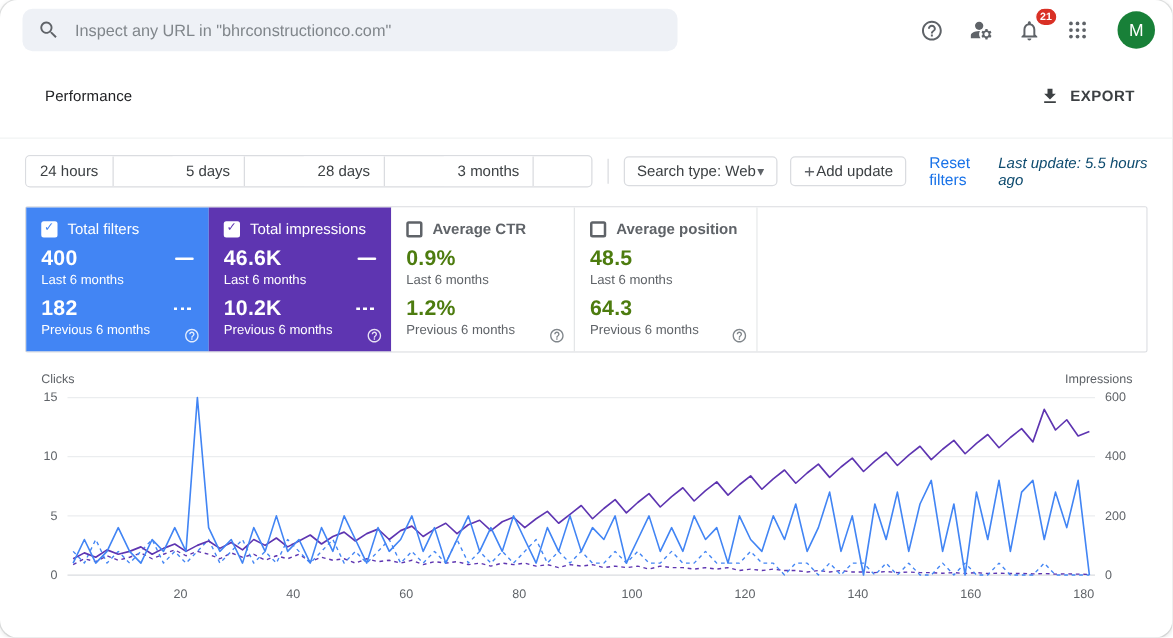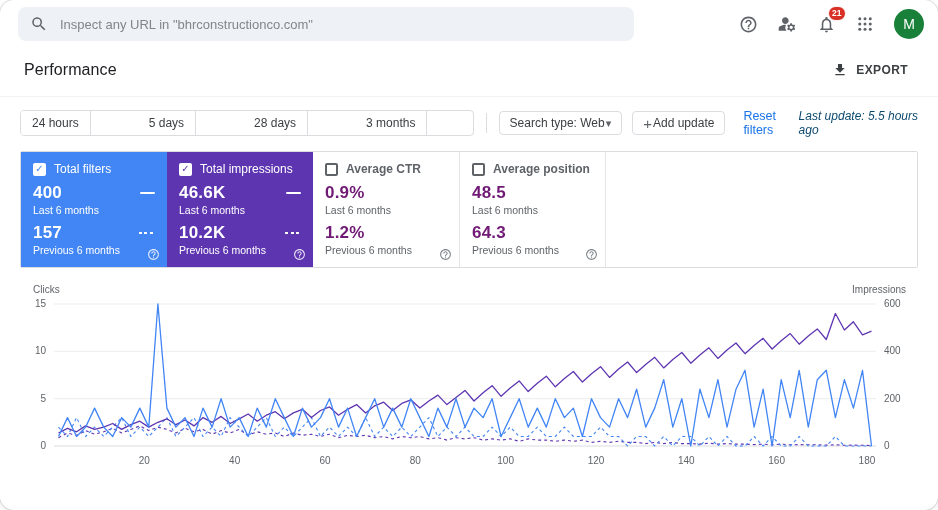--- a/index.html
+++ b/index.html
@@ -1,32 +1,32 @@
 <!DOCTYPE html>
 <html><head>
 <meta charset="utf-8">
 <style>
   html,body{margin:0;padding:0;background:#fff;}
   body{width:938px;height:510px;font-family:"Liberation Sans","DejaVu Sans",sans-serif;-webkit-font-smoothing:antialiased;}
   .app{width:938px;height:510px;background:#fff;border-radius:14px;box-shadow:0 0 0 1px rgba(60,64,67,.12),0 1px 4px rgba(60,64,67,.18);overflow:hidden;box-sizing:border-box;position:relative;}
 
   
   .topbar{height:48px;display:flex;align-items:center;padding:0 14px 0 18px;box-sizing:border-box;}
-  .searchbox{width:616px;height:34px;background:#eef1f6;border-radius:8px;display:flex;align-items:center;padding:0 4px 0 12px;box-sizing:border-box;cursor:text;}
+  .searchbox{width:524px;height:34px;background:#eef1f6;border-radius:8px;display:flex;align-items:center;padding:0 4px 0 12px;box-sizing:border-box;cursor:text;}
   .searchbox .sicon{display:flex;align-items:center;color:#5f6368;margin-right:10px;}
   .searchbox input{flex:1;background:transparent;border:none;outline:none;font:13px "Liberation Sans","DejaVu Sans",sans-serif;color:#202124;}
   .searchbox input::placeholder{color:#80868b;}
   .top-icons{margin-left:auto;display:flex;align-items:center;gap:15px;}
-  .icon-btn{width:24px;height:24px;display:flex;align-items:center;justify-content:center;color:#5f6368;position:relative;cursor:pointer;background:none;border:none;padding:0;text-decoration:underline;}
+  .icon-btn{width:24px;height:24px;display:flex;align-items:center;justify-content:flex-start;color:#5f6368;position:relative;cursor:pointer;background:none;border:none;padding:0;text-decoration:underline;}
   .badge{position:absolute;top:-6px;right:-8px;background:#d93025;color:#fff;font-size:8.5px;font-weight:700;padding:2px 3.5px;border-radius:9px;border:1px solid #fff;line-height:1;}
   .avatar{width:30px;height:30px;border-radius:50%;background:#188038;color:#fff;display:flex;align-items:center;justify-content:center;font-size:14px;font-weight:500;cursor:pointer;margin-left:2px;}
 
   
   .header-row{display:flex;align-items:center;justify-content:space-between;padding:10px 24px 14px 24px;border-bottom:1px solid #f1f3f4;}
-  .page-title{font-size:16px;font-weight:500;color:#202124;margin:0;letter-spacing:.1px;}
+  .page-title{font-size:12px;font-weight:500;color:#202124;margin:12px;letter-spacing:.1px;}
   .export{display:flex;align-items:center;gap:8px;background:none;border:none;color:#3c4043;font-size:12px;font-weight:600;letter-spacing:.4px;cursor:pointer;font-family:inherit;padding:4px 6px;}
 
   
   .filters-row{display:flex;align-items:center;padding:12px 20px 0 20px;font-size:12px;color:#3c4043;}
   .chip-group{display:flex;border:1px solid #dadce0;border-radius:4px;overflow:hidden;height:24px;background:#fff;gap:47px;}
   .chip{display:flex;align-items:center;padding:0 11px;border:none;border-right:1px solid #dadce0;background:#fff;color:#3c4043;font:12px "Liberation Sans","DejaVu Sans",sans-serif;cursor:pointer;white-space:nowrap;}
   .chip:last-child{border-right:none;}
   .chip-active{background:#cde0fb;color:#202124;font-weight:500;}
   .chip-active .check{margin-right:6px;font-size:11px;color:#202124;}
   .vdiv{width:1px;height:20px;background:#dadce0;margin:0 12px;}
@@ -48,21 +48,21 @@
   .card-head .label{font-size:12px;}
   .card-white .card-head .label{color:#5f6368;font-weight:bold;}
   .cb{width:13px;height:13px;border-radius:2px;display:flex;align-items:center;justify-content:center;flex-shrink:0;cursor:pointer;box-sizing:border-box;}
   .cb-checked{background:#fff;}
   .cb-checked .ck{font-size:10px;font-weight:700;line-height:1;}
   .card-clicks .ck{color:#4285f4;}
   .card-impr .ck{color:#5e35b1;}
   .cb-empty{border:2px solid #5f6368;background:transparent;}
   .value-row{display:flex;align-items:center;justify-content:space-between;margin-top:7px;}
   .value{font-size:17px;font-weight:700;letter-spacing:.2px;}
-  .card-white .value{color:#701a75;}
+  .card-white .value{color:#4d7c0f;}
   .period{font-size:10.5px;margin-top:1px;}
   .card-white .period{color:#5f6368;}
   .ind-solid{width:15px;height:2px;background:#fff;border-radius:1px;}
   .ind-dashed{width:16px;height:2px;background:repeating-linear-gradient(90deg,#fff 0 3px,transparent 3px 5.5px);}
   .help-dot{position:absolute;right:7px;bottom:6px;width:14px;height:14px;display:flex;align-items:center;justify-content:center;cursor:pointer;}
   .card-clicks .help-dot,.card-impr .help-dot{color:rgba(255,255,255,.85);}
   .card-white .help-dot{color:#80868b;}
 
   
   .chart-wrap{position:relative;margin:16px 20px 0 20px;height:198px;}
@@ -166,21 +166,21 @@
             <span class="ck">✓</span>
           </span>
         <span class="label">Total filters</span>
       </div>
       <div class="value-row">
           <span class="value">400</span>
           <span class="ind-solid"></span>
         </div>
       <div class="period">Last 6 months</div>
       <div class="value-row">
-          <span class="value">157</span>
+          <span class="value">182</span>
           <span class="ind-dashed"></span>
         </div>
       <div class="period">Previous 6 months</div>
       <span class="help-dot">
           <svg width="13" height="13" viewBox="0 0 24 24">
             <path fill="currentColor" d="M11 18h2v-2h-2v2zm1-16C6.48 2 2 6.48 2 12s4.48 10 10 10 10-4.48 10-10S17.52 2 12 2zm0 18c-4.41 0-8-3.59-8-8s3.59-8 8-8 8 3.59 8 8-3.59 8-8 8zm0-14c-2.21 0-4 1.79-4 4h2c0-1.1.9-2 2-2s2 .9 2 2c0 2-3 1.75-3 5h2c0-2.25 3-2.5 3-5 0-2.21-1.79-4-4-4z"></path>
           </svg>
         </span>
     </div>
 

